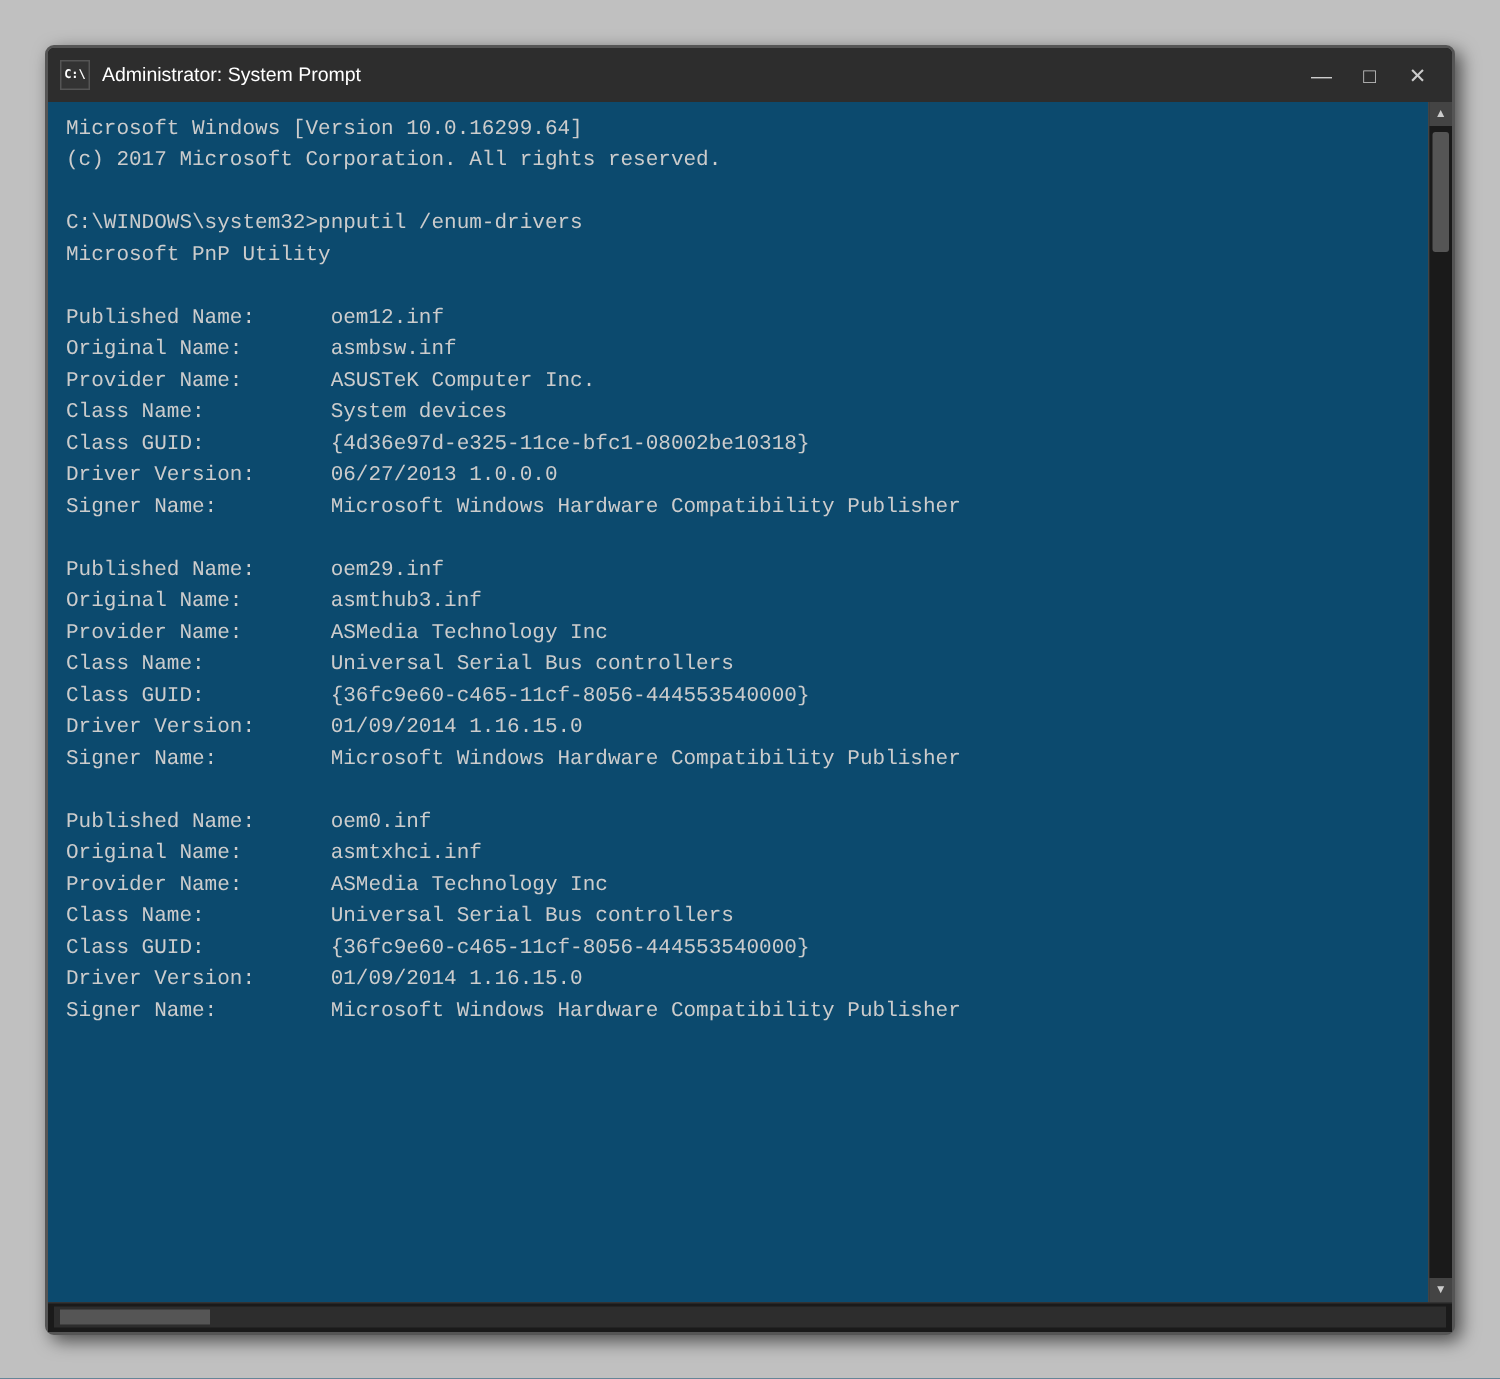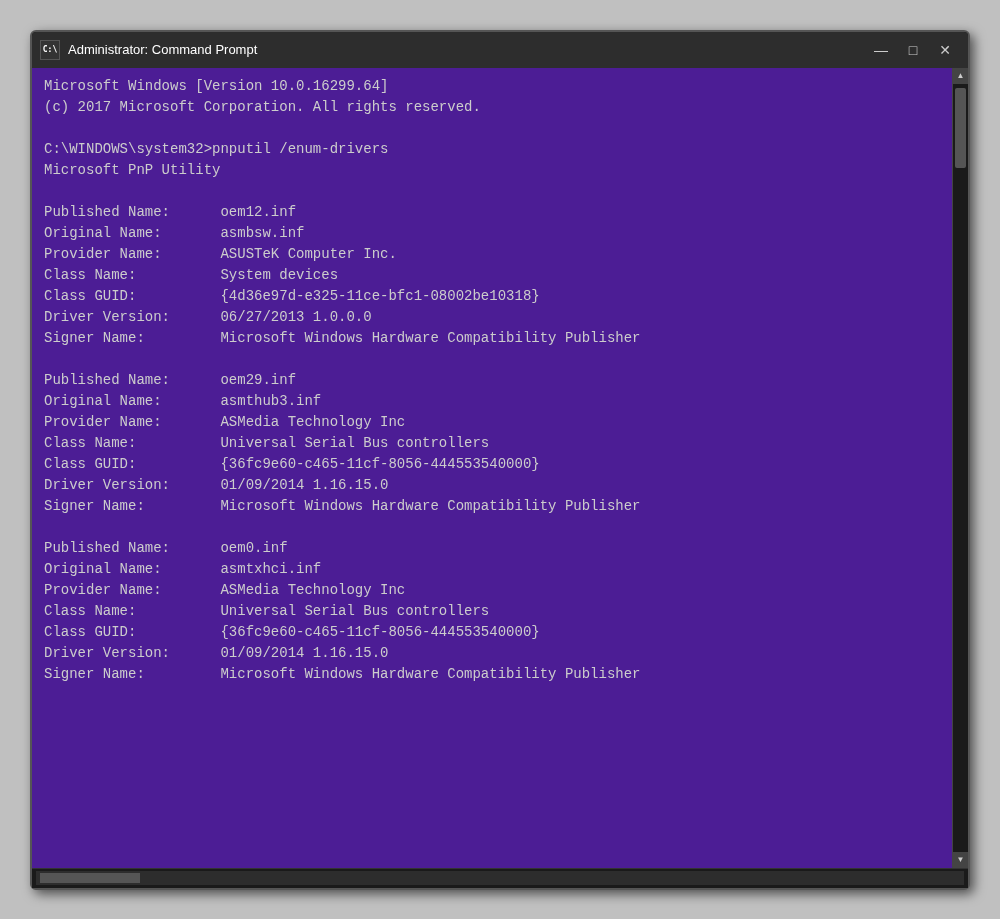--- a/index.html
+++ b/index.html
@@ -76,21 +76,21 @@
     }
 
     .content-area {
       display: flex;
       flex: 1;
       overflow: hidden;
     }
 
     .terminal {
       flex: 1;
-      background: #4c1d95;
+      background: #0c4a6e;
       color: #cccccc;
       font-family: 'Courier New', Consolas, monospace;
       font-size: 14px;
       line-height: 1.5;
       padding: 8px 12px;
       overflow-y: auto;
       white-space: pre;
     }
 
     .scrollbar {
@@ -159,21 +159,21 @@
     }
   </style>
 </head>
 <body>
 
 <div class="window">
   <div class="title-bar">
     <div class="title-bar-icon">
       <span style="font-size:8px;color:#fff;">C:\</span>
     </div>
-    <span class="title-bar-title">Administrator: Command Prompt</span>
+    <span class="title-bar-title">Administrator: System Prompt</span>
     <div class="title-bar-controls">
       <button class="title-bar-btn">—</button>
       <button class="title-bar-btn">□</button>
       <button class="title-bar-btn close">✕</button>
     </div>
   </div>
 
   <div class="content-area">
     <div class="terminal" id="terminal-output">Microsoft Windows [Version 10.0.16299.64]
 (c) 2017 Microsoft Corporation. All rights reserved.

